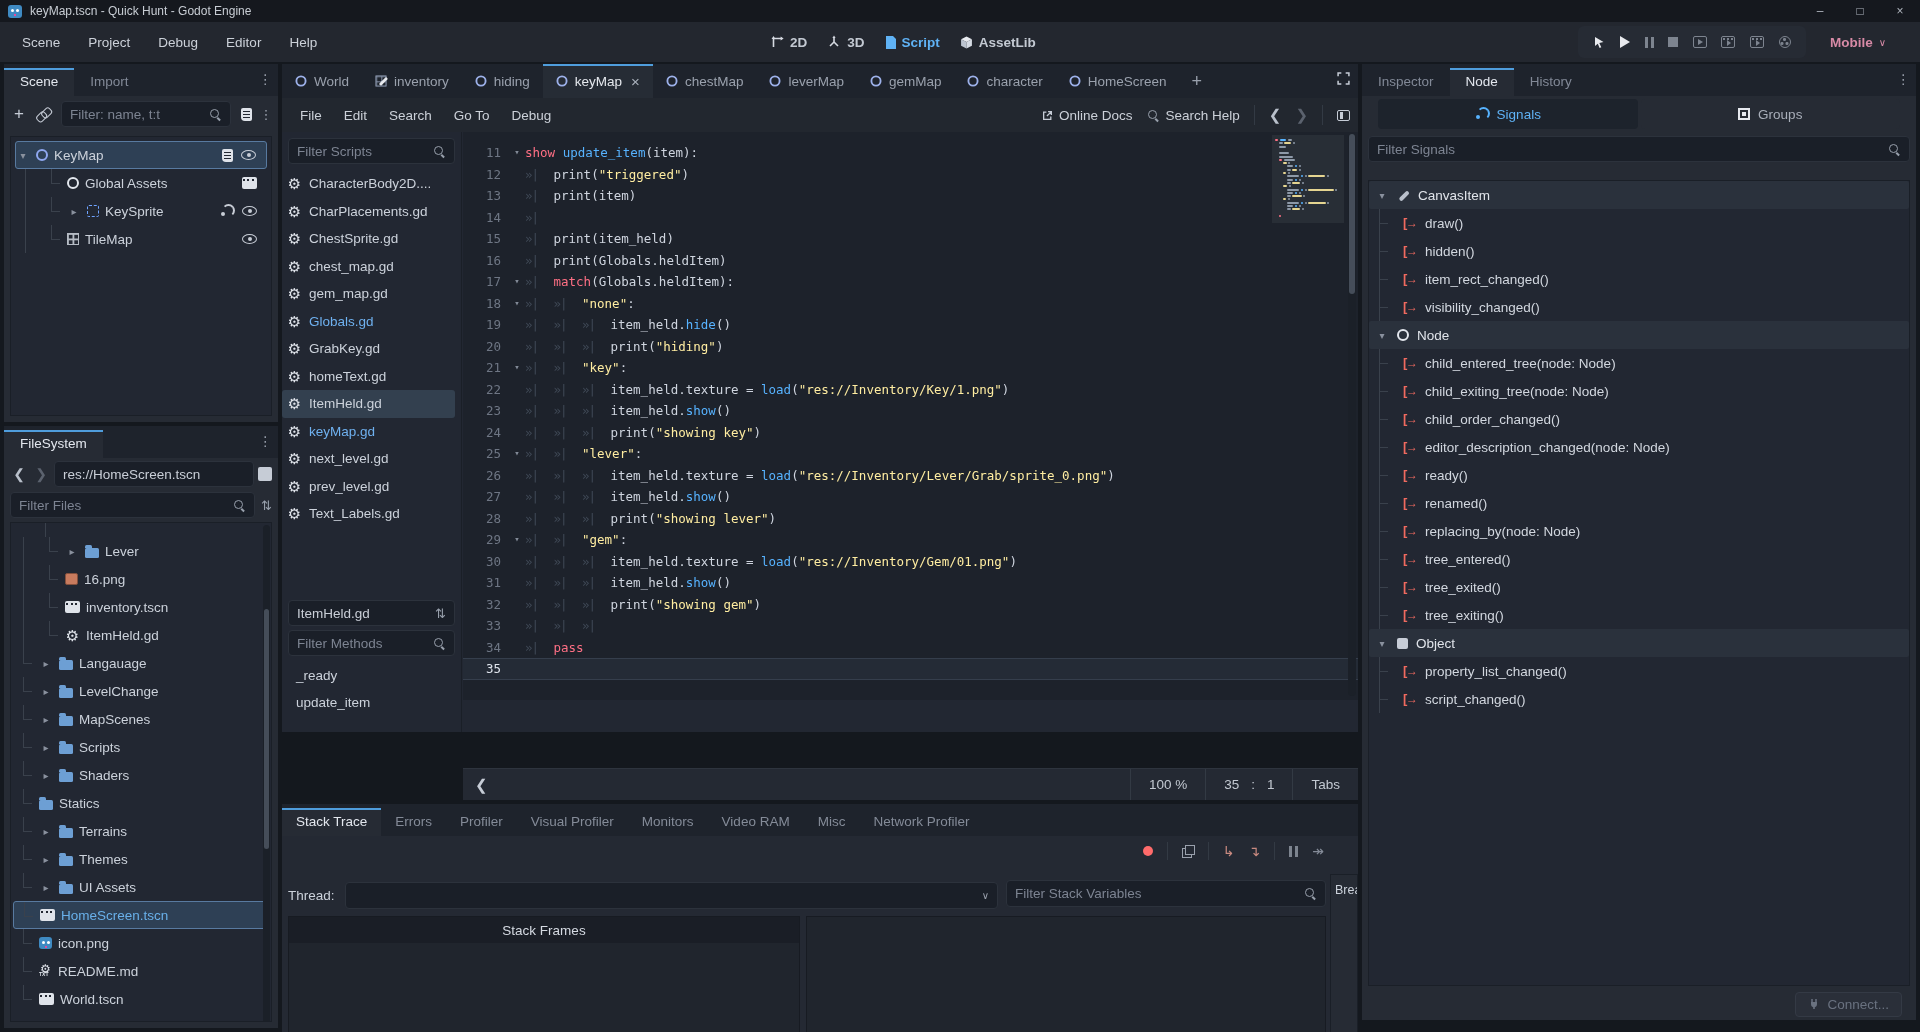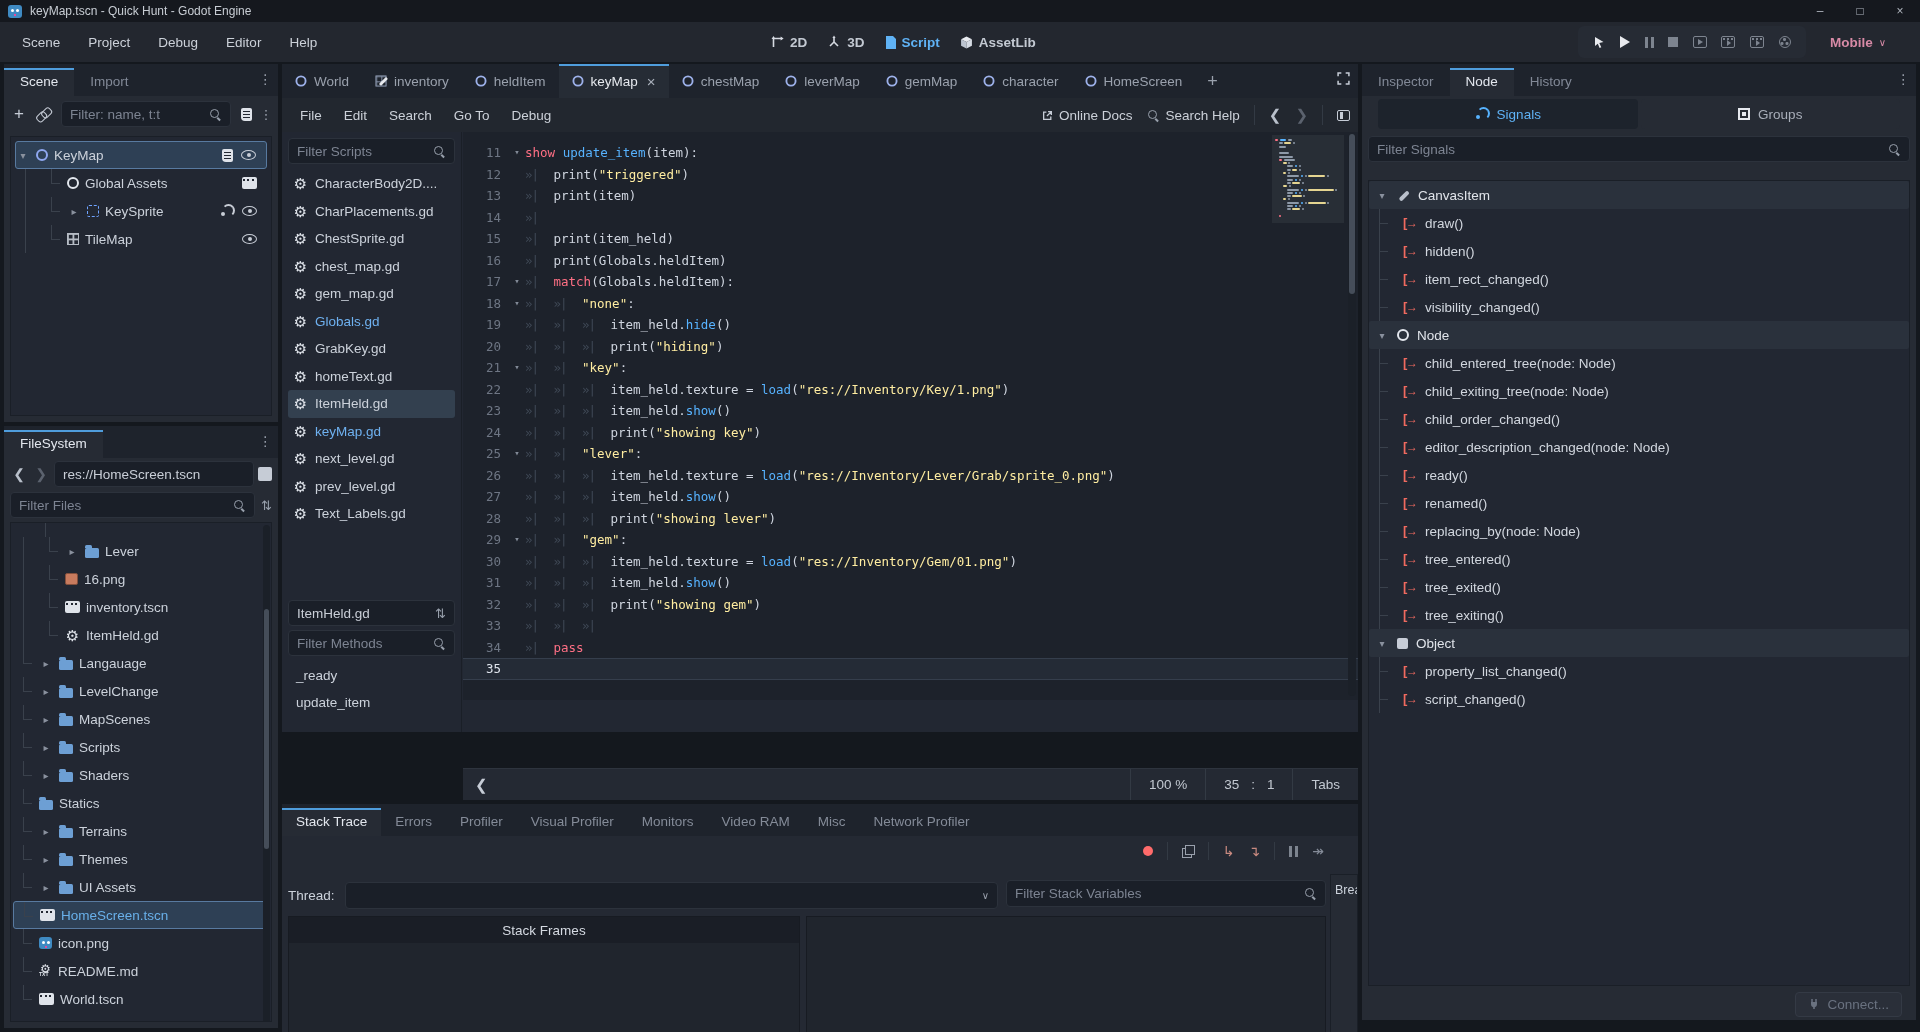--- a/index.html
+++ b/index.html
@@ -160,21 +160,21 @@
   #script-menu { position:absolute; left:0; top:34px; width:1076px; height:34px; background:#22272f;
                  display:flex; align-items:center; gap:2px; padding:0 8px; }
   #script-menu .mi { padding:4px 10px; color:#ccd1d9; }
   #script-menu .right { margin-left:auto; display:flex; align-items:center; gap:14px; }
   #script-menu .right .act { display:flex; align-items:center; gap:6px; color:#ccd1d9; }
   #script-menu .sep { width:1px; height:20px; background:#333a44; }
   #script-menu .nav { color:#b9c0cb; font-size:15px; }
 
   #script-body { position:absolute; left:0; top:68px; width:1076px; height:600px; background:#222732; }
   #script-left { position:absolute; left:0; top:0; width:180px; height:600px; border-right:1px solid #1a1f27; padding:6px; }
-  #script-list { position:absolute; left:6px; right:6px; top:38px; height:390px; }
+  #script-list { position:absolute; left:0; right:6px; top:38px; height:390px; }
   #script-list .srow { height:27.5px; display:flex; align-items:center; gap:7px; padding:0 5px; color:#ccd2db; }
   #script-list .srow.hot .lbl { color:#6fb1f0; }
   #script-list .srow.sel { background:#33404f; border-radius:3px; }
   #script-name { position:absolute; left:6px; right:6px; top:468px; }
   #filter-methods { position:absolute; left:6px; right:6px; top:498px; }
   #method-list { position:absolute; left:6px; right:6px; top:530px; }
   #method-list .srow { height:27px; display:flex; align-items:center; padding:0 8px; }
 
   #code-area { position:absolute; left:181px; top:0; width:895px; height:568px; background:#1d222b; overflow:hidden; }
   #code-lines { position:absolute; left:0; top:10px; width:100%; font-family:"DejaVu Sans Mono","Liberation Mono",monospace; font-size:12.5px; }
@@ -505,21 +505,21 @@
         <span class="stab">
           <span class="ic ic-circle" style="transform: scale(0.92); border-color: rgb(157, 177, 234);"></span>
           <span>World</span>
         </span>
         <span class="stab">
           <span class="ic ic-canvas" style="transform: scale(0.92);"></span>
           <span>inventory</span>
         </span>
         <span class="stab">
           <span class="ic ic-circle" style="transform: scale(0.92); border-color: rgb(157, 177, 234);"></span>
-          <span>heldItem</span>
+          <span>hiding</span>
         </span>
         <span class="stab active">
           <span class="ic ic-circle" style="transform: scale(0.92); border-color: rgb(157, 177, 234);"></span>
           <span>keyMap</span>
           <span style="color: rgb(170, 177, 188); font-size: 15px; margin-left: 2px;">×</span>
         </span>
         <span class="stab">
           <span class="ic ic-circle" style="transform: scale(0.92); border-color: rgb(157, 177, 234);"></span>
           <span>chestMap</span>
         </span>

